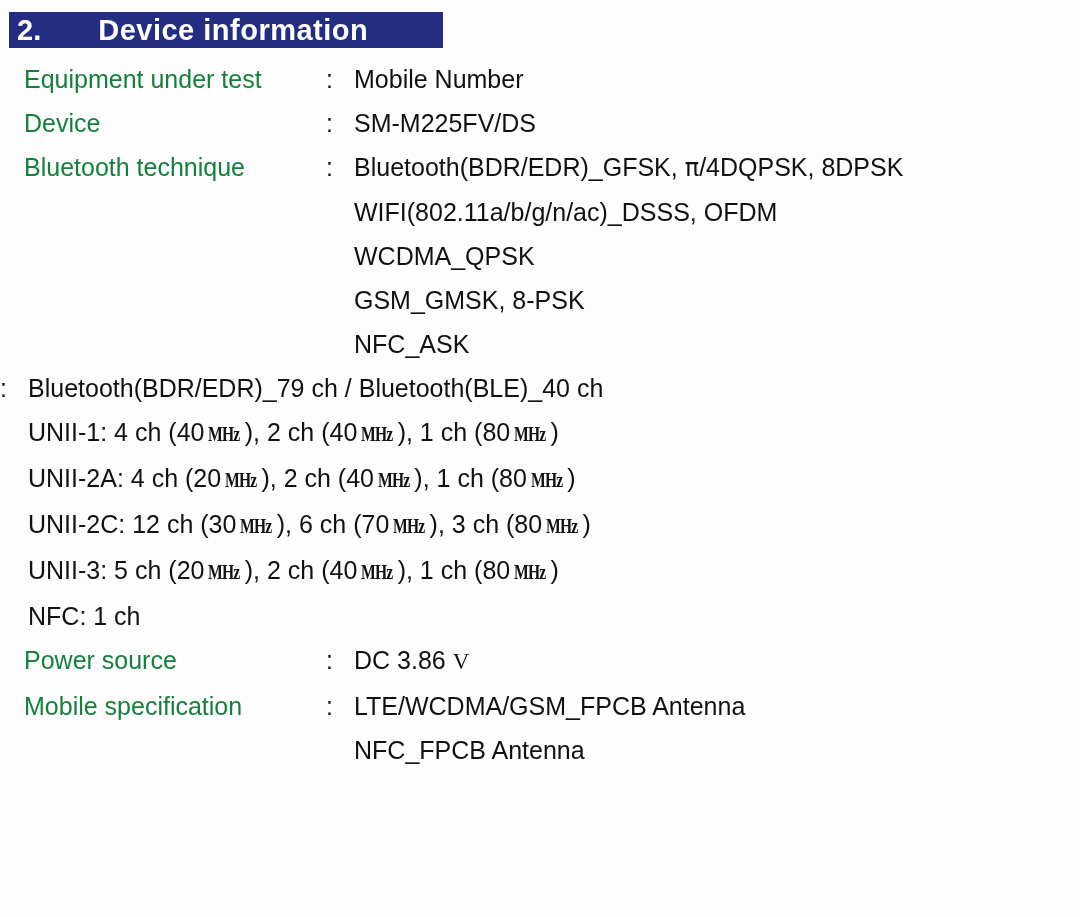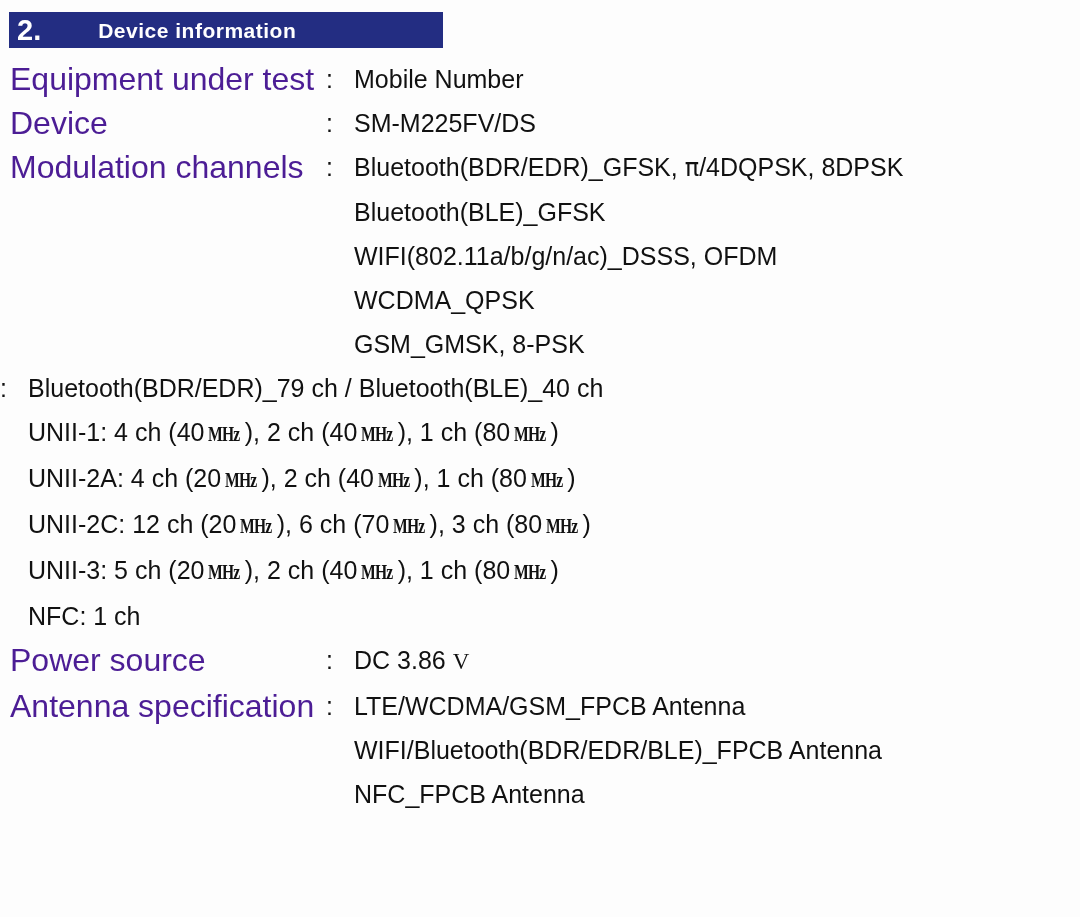--- a/index.html
+++ b/index.html
@@ -38,46 +38,46 @@
   }
   .section-heading .sec-num {
     color: #ffffff;
     font-size: 29px;
     font-weight: bold;
     letter-spacing: 0px;
     line-height: 1;
   }
   .section-heading .sec-title {
     color: #ffffff;
-    font-size: 21px;
+    font-size: 29px;
     font-weight: bold;
     line-height: 1;
     margin-left: 57px;
     letter-spacing: 0.5px;
   }
 
   
   .spec-table {
     position: absolute;
     left: 0;
     top: 57px;
     width: 1080px;
   }
   .spec-row {
     display: flex;
     align-items: flex-start;
   }
   .spec-label {
     width: 326px;
     min-width: 326px;
-    padding-left: 10px;
+    padding-left: 24px;
     box-sizing: border-box;
-    font-size: 32px;
+    font-size: 25px;
     line-height: 44px;
-    color: #4c1d95;
+    color: #15803d;
     white-space: nowrap;
   }
   .spec-colon {
     width: 28px;
     min-width: 28px;
     font-size: 25px;
     line-height: 44px;
     color: #111111;
     text-align: left;
   }
@@ -133,52 +133,51 @@
         </div>
       </div>
       <div class="spec-row">
         <div class="spec-label">Device</div>
         <div class="spec-colon">:</div>
         <div class="spec-values">
           <div class="spec-value-line"><span>SM-M225FV/DS</span></div>
         </div>
       </div>
       <div class="spec-row">
-        <div class="spec-label">Modulation channels</div>
+        <div class="spec-label">Bluetooth technique</div>
         <div class="spec-colon">:</div>
         <div class="spec-values">
           <div class="spec-value-line"><span>Bluetooth(BDR/EDR)_GFSK, </span><span class="pi">π</span><span>/4DQPSK, 8DPSK</span></div>
-          <div class="spec-value-line"><span>Bluetooth(BLE)_GFSK</span></div>
           <div class="spec-value-line"><span>WIFI(802.11a/b/g/n/ac)_DSSS, OFDM</span></div>
           <div class="spec-value-line"><span>WCDMA_QPSK</span></div>
           <div class="spec-value-line"><span>GSM_GMSK, 8-PSK</span></div>
+          <div class="spec-value-line"><span>NFC_ASK</span></div>
         </div>
       </div>
       <div class="spec-row">
         <div class="spec-colon">:</div>
         <div class="spec-values">
           <div class="spec-value-line"><span>Bluetooth(BDR/EDR)_79 ch / Bluetooth(BLE)_40 ch</span></div>
           <div class="spec-value-line"><span>UNII-1: 4 ch (40</span><span class="unit">MHz</span><span>), 2 ch (40</span><span class="unit">MHz</span><span>), 1 ch (80</span><span class="unit">MHz</span><span>)</span></div>
           <div class="spec-value-line"><span>UNII-2A: 4 ch (20</span><span class="unit">MHz</span><span>), 2 ch (40</span><span class="unit">MHz</span><span>), 1 ch (80</span><span class="unit">MHz</span><span>)</span></div>
-          <div class="spec-value-line"><span>UNII-2C: 12 ch (20</span><span class="unit">MHz</span><span>), 6 ch (70</span><span class="unit">MHz</span><span>), 3 ch (80</span><span class="unit">MHz</span><span>)</span></div>
+          <div class="spec-value-line"><span>UNII-2C: 12 ch (30</span><span class="unit">MHz</span><span>), 6 ch (70</span><span class="unit">MHz</span><span>), 3 ch (80</span><span class="unit">MHz</span><span>)</span></div>
           <div class="spec-value-line"><span>UNII-3: 5 ch (20</span><span class="unit">MHz</span><span>), 2 ch (40</span><span class="unit">MHz</span><span>), 1 ch (80</span><span class="unit">MHz</span><span>)</span></div>
           <div class="spec-value-line"><span>NFC: 1 ch</span></div>
         </div>
       </div>
       <div class="spec-row">
         <div class="spec-label">Power source</div>
         <div class="spec-colon">:</div>
         <div class="spec-values">
           <div class="spec-value-line"><span>DC 3.86 </span><span class="unit-v">V</span></div>
         </div>
       </div>
       <div class="spec-row">
-        <div class="spec-label">Antenna specification</div>
+        <div class="spec-label">Mobile specification</div>
         <div class="spec-colon">:</div>
         <div class="spec-values">
           <div class="spec-value-line"><span>LTE/WCDMA/GSM_FPCB Antenna</span></div>
-          <div class="spec-value-line"><span>WIFI/Bluetooth(BDR/EDR/BLE)_FPCB Antenna</span></div>
           <div class="spec-value-line"><span>NFC_FPCB Antenna</span></div>
         </div>
       </div>
     </div>
 
 </div>
 
 </body></html>

